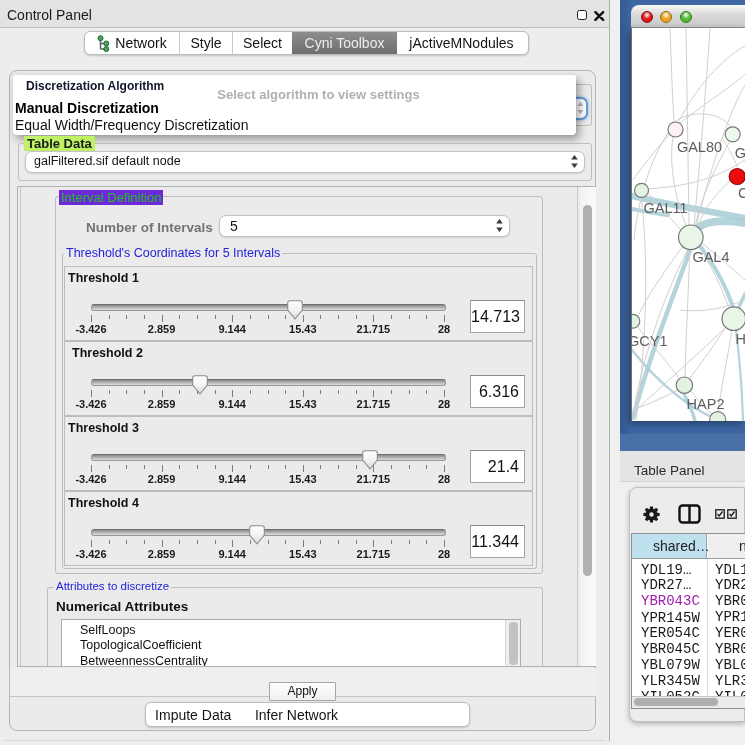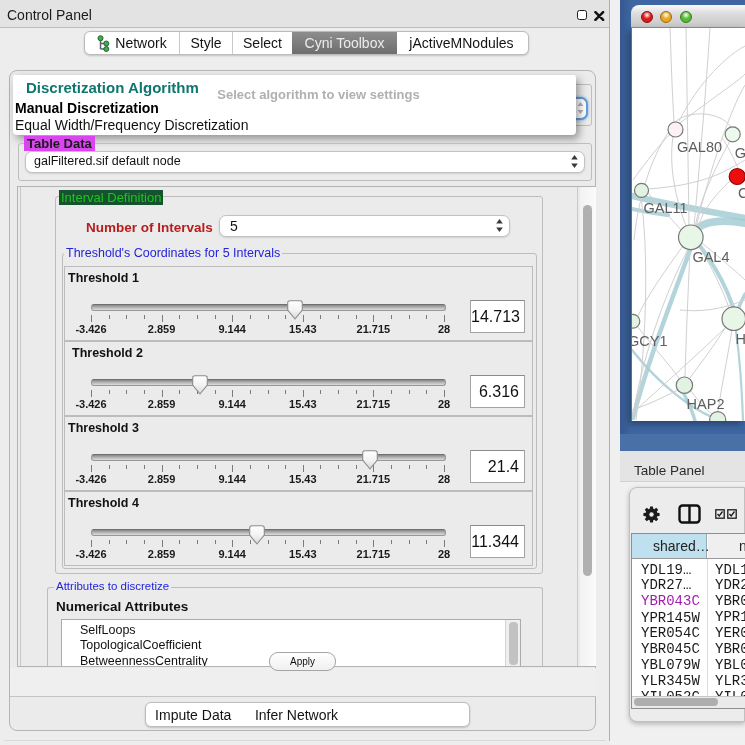--- a/index.html
+++ b/index.html
@@ -30,40 +30,40 @@
     <div style="width:129px;display:flex;align-items:center;justify-content:center;box-sizing:border-box;">jActiveMNodules</div>
   </div>
 <div style="position:absolute;left:9px;top:70px;width:587px;height:661px;border:1px solid #b5b5b5;border-radius:8px;background:#ebebeb;box-sizing:border-box;"></div>
 <div style="position:absolute;left:18px;top:84px;width:574px;height:42px;border:1px solid #bdbdbd;border-radius:3px;box-sizing:border-box;"></div>
 <div style="position:absolute;left:480px;top:96.5px;width:108px;height:23px;background:#fff;border-radius:7px;border:2.5px solid #639cdc;box-shadow:0 0 3px rgba(99,156,220,0.85);box-sizing:border-box;"></div>
 <svg style="position:absolute;left:576px;top:101px;" width="9" height="14" viewBox="0 0 9 14">
     <path d="M4.5 1 L7.5 5 L1.5 5 Z" fill="#b5b5b5"></path>
     <path d="M4.5 13 L7.5 9 L1.5 9 Z" fill="#b5b5b5"></path>
   </svg>
 <div style="position:absolute;left:13px;top:75px;width:563px;height:60px;background:#ffffff;border-radius:2px 2px 4px 4px;box-shadow:3px 4px 8px rgba(0,0,0,0.38);"></div>
-<div style="position:absolute;left:26px;top:79px;font-size:15px;font-weight:bold;color:#0f766e;">Discretization Algorithm</div>
+<div style="position:absolute;left:26px;top:79px;font-size:12px;font-weight:bold;color:#0f172a;">Discretization Algorithm</div>
 <div style="position:absolute;left:13px;top:86.5px;width:611px;text-align:center;font-size:13px;font-weight:bold;color:#b0b0b0;">Select algorithm to view settings</div>
 <div style="position:absolute;left:15px;top:100px;font-size:14px;font-weight:bold;color:#000;">Manual Discretization</div>
 <div style="position:absolute;left:15px;top:116.5px;font-size:14px;color:#111;">Equal Width/Frequency Discretization</div>
 <div style="position:absolute;left:18px;top:143px;width:574px;height:38px;border:1px solid #bdbdbd;border-radius:3px;box-sizing:border-box;"></div>
-<div style="position:absolute;left:24px;top:136px;font-size:13px;font-weight:bold;color:#1a1a1a;background:#d946ef;padding:0 3px;">Table Data</div>
+<div style="position:absolute;left:24px;top:136px;font-size:13px;font-weight:bold;color:#1a1a1a;background:#bef264;padding:0 3px;">Table Data</div>
 <div style="position:absolute;left:25px;top:151px;width:560px;height:22px;background:#fff;border:1px solid #c2c2c2;border-radius:7px;box-shadow:0 1px 2px rgba(0,0,0,0.12);box-sizing:border-box;"></div>
 <div style="position:absolute;left:34px;top:153.5px;font-size:12.5px;color:#111;">galFiltered.sif default node</div>
 <svg style="position:absolute;left:570px;top:154px;" width="9" height="15" viewBox="0 0 9 15">
     <path d="M4.5 1 L7.8 5.5 L1.2 5.5 Z" fill="#3a3a3a"></path>
     <path d="M4.5 14 L7.8 9.5 L1.2 9.5 Z" fill="#3a3a3a"></path>
   </svg>
 <div style="position:absolute;left:17px;top:186px;width:579px;height:481px;border:1px solid #b3b3b3;background:#ebebeb;box-sizing:border-box;"></div>
 <div style="position:absolute;left:580px;top:187px;width:16px;height:479px;background:linear-gradient(90deg,#f2f2f2,#fbfbfb);"></div>
 <div style="position:absolute;left:582.5px;top:205px;width:9px;height:371px;background:#b0b0b0;border-radius:5px;"></div>
 <div style="position:absolute;left:20px;top:187px;width:1px;height:479px;background:#c9c9c9;"></div>
 <div style="position:absolute;left:576.5px;top:187px;width:1px;height:479px;background:#c9c9c9;"></div>
 <div style="position:absolute;left:55px;top:196px;width:487.5px;height:378px;border:1px solid #bdbdbd;border-radius:3px;box-sizing:border-box;"></div>
-<div style="position:absolute;left:59px;top:190px;font-size:13px;color:#1fc41f;background:#14532d;padding:0 2px;">Interval Definition</div>
-<div style="position:absolute;left:86px;top:220px;font-size:13.5px;font-weight:bold;color:#b91c1c;">Number of Intervals</div>
+<div style="position:absolute;left:59px;top:190px;font-size:13px;color:#1fc41f;background:#6d28d9;padding:0 2px;">Interval Definition</div>
+<div style="position:absolute;left:86px;top:220px;font-size:13.5px;font-weight:bold;color:#737373;">Number of Intervals</div>
 <div style="position:absolute;left:219px;top:215px;width:291px;height:22px;background:#fff;border:1px solid #c2c2c2;border-radius:7px;box-shadow:0 1px 2px rgba(0,0,0,0.12);box-sizing:border-box;"></div>
 <div style="position:absolute;left:230px;top:217.5px;font-size:14px;color:#111;">5</div>
 <svg style="position:absolute;left:495px;top:218px;" width="9" height="15" viewBox="0 0 9 15">
     <path d="M4.5 1 L7.8 5.5 L1.2 5.5 Z" fill="#3a3a3a"></path>
     <path d="M4.5 14 L7.8 9.5 L1.2 9.5 Z" fill="#3a3a3a"></path>
   </svg>
 <div style="position:absolute;left:62px;top:253px;width:475px;height:315.5px;border:1px solid #bdbdbd;border-radius:3px;box-sizing:border-box;"></div>
 <div style="position:absolute;left:64px;top:245.5px;font-size:12.5px;color:#2323dc;background:#ebebeb;padding:0 2px;">Threshold's Coordinates for 5 Intervals</div>
 <div style="position:absolute;left:64px;top:266px;width:469px;height:75px;border:1px solid #bcbcbc;box-sizing:border-box;"></div>
 <div style="position:absolute;left:68px;top:271px;font-size:12.5px;font-weight:bold;color:#111;">Threshold 1</div>
@@ -231,21 +231,21 @@
 <div style="position:absolute;left:470px;top:525px;width:55px;height:33px;background:#fff;border:1px solid #a3a3a3;border-top-color:#8b8b8b;box-sizing:border-box;font-size:16px;color:#111;text-align:right;line-height:31px;padding-right:5px;">11.344</div>
 <div style="position:absolute;left:47px;top:587px;width:496px;height:79px;border:1px solid #bdbdbd;border-bottom:none;border-radius:3px 3px 0 0;box-sizing:border-box;"></div>
 <div style="position:absolute;left:54px;top:580px;font-size:11.5px;color:#2323dc;background:#ebebeb;padding:0 2px;">Attributes to discretize</div>
 <div style="position:absolute;left:56px;top:599px;font-size:13.5px;font-weight:bold;color:#111;">Numerical Attributes</div>
 <div style="position:absolute;left:61px;top:619px;width:460px;height:47px;background:#fff;border:1px solid #ababab;border-bottom:none;box-sizing:border-box;overflow:hidden;">
     <div style="position:absolute;left:18px;top:3px;font-size:12.5px;color:#111;line-height:15.4px;">SelfLoops<br>TopologicalCoefficient<br>BetweennessCentrality</div>
     <div style="position:absolute;right:0;top:0;width:14px;height:47px;background:#efefef;border-left:1px solid #d4d4d4;"></div>
     <div style="position:absolute;right:2px;top:2px;width:9px;height:43px;background:#c2c2c2;border-radius:4px;"></div>
   </div>
 <div style="position:absolute;left:10px;top:668px;width:586px;height:29px;background:#efefef;border-bottom:1px solid #c4c4c4;box-sizing:border-box;"></div>
-<div style="position:absolute;left:269px;top:652px;width:67px;height:19px;background:linear-gradient(180deg,#ffffff,#f0f0f0);border:1px solid #a5a5a5;border-radius:9px;box-sizing:border-box;text-align:center;font-size:10px;color:#111;line-height:17px;">Apply</div>
+<div style="position:absolute;left:269px;top:682px;width:67px;height:19px;background:linear-gradient(180deg,#ffffff,#f0f0f0);border:1px solid #a5a5a5;border-radius:1px;box-sizing:border-box;text-align:center;font-size:12px;color:#111;line-height:17px;">Apply</div>
 <div style="position:absolute;left:144.5px;top:702px;width:323.5px;height:23px;background:#fff;border:1px solid #bcbcbc;border-radius:6px;box-shadow:0 1px 2px rgba(0,0,0,0.18);display:flex;overflow:hidden;font-size:14px;color:#141414;">
     <div style="width:95.5px;display:flex;align-items:center;justify-content:center;box-sizing:border-box;">Impute Data</div>
     <div style="width:111px;display:flex;align-items:center;justify-content:center;box-sizing:border-box;">Infer Network</div>
   </div>
 <div style="position:absolute;left:610px;top:0;width:135px;height:745px;background:#f0f0f0;"></div>
 <div style="position:absolute;left:620px;top:0;width:125px;height:451px;background:linear-gradient(90deg,#35598f,#3d66a2 12px,#3d66a2);"></div>
 <div style="position:absolute;left:620px;top:434px;width:125px;height:17px;background:#4a70a8;"></div>
 <div style="position:absolute;left:631px;top:5px;width:114px;height:23px;border-radius:8px 0 0 0;background:linear-gradient(180deg,#fafafa,#dcdcdc 40%,#c7c7c7);border-bottom:1px solid #8f8f8f;box-sizing:border-box;"></div>
 <div style="position:absolute;left:641px;top:11px;width:12px;height:12px;border-radius:50%;background:radial-gradient(circle at 50% 30%, #ffffff 0%, #e01818 45%, #e01818);border:1px solid #7d1212;box-sizing:border-box;"></div>
 <div style="position:absolute;left:660px;top:11px;width:12px;height:12px;border-radius:50%;background:radial-gradient(circle at 50% 30%, #ffffff 0%, #eaa623 45%, #eaa623);border:1px solid #96690d;box-sizing:border-box;"></div>

